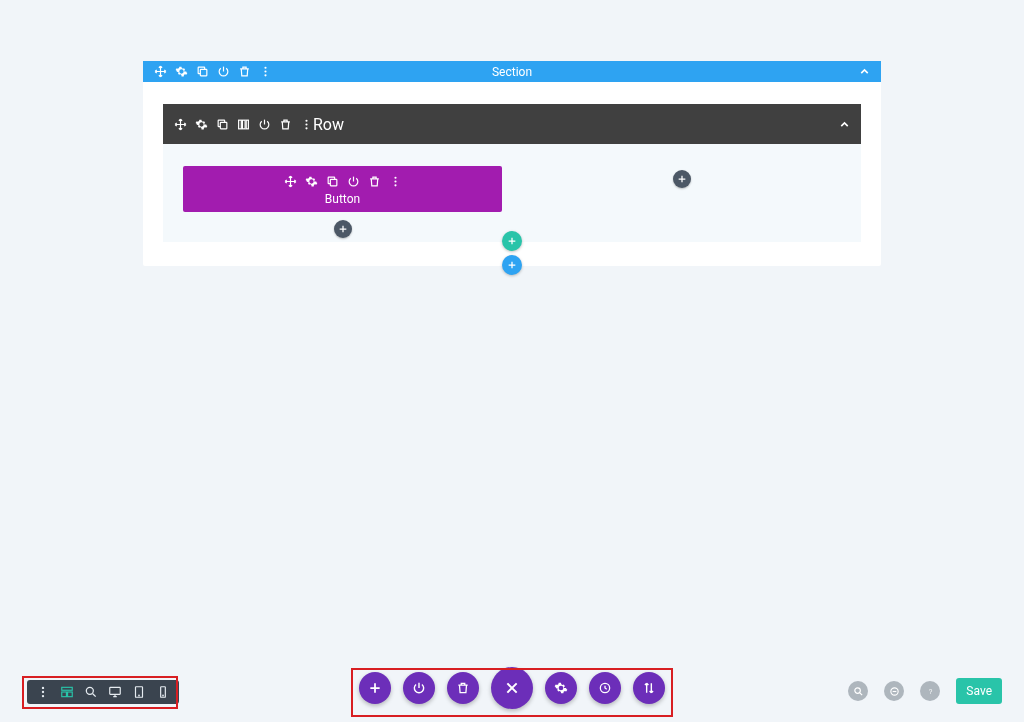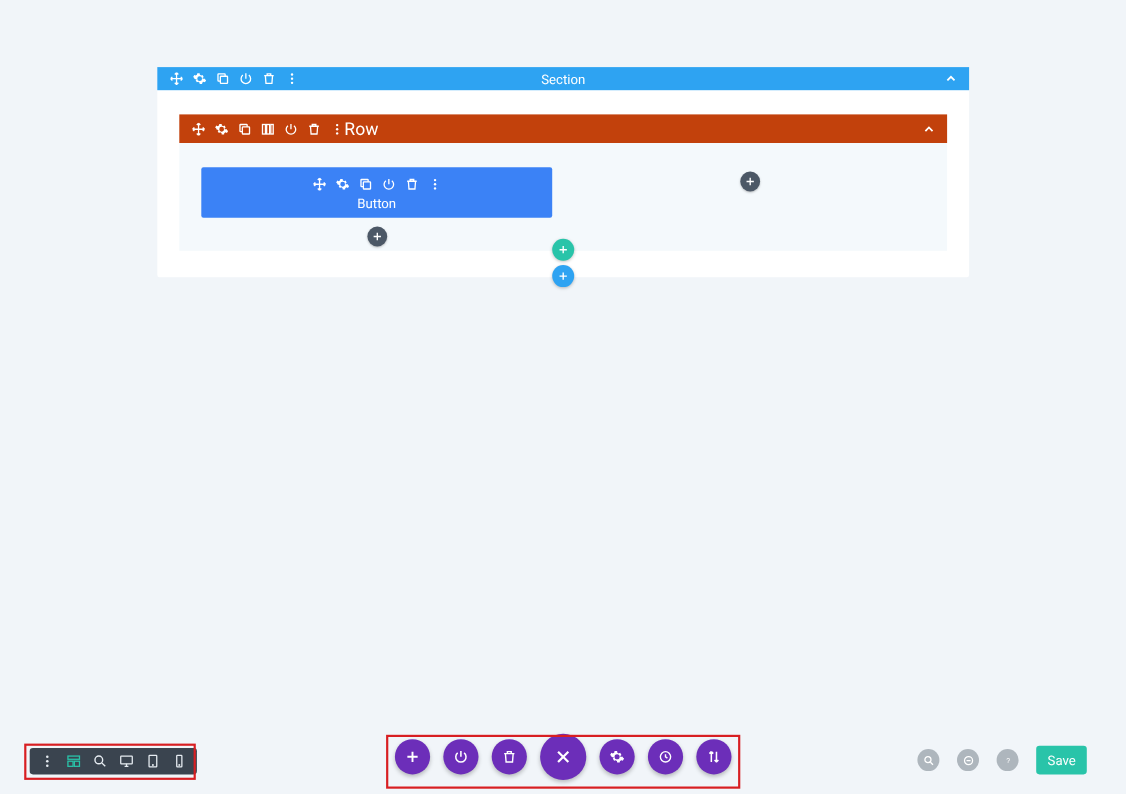--- a/index.html
+++ b/index.html
@@ -57,38 +57,38 @@
     cursor: pointer;
   }
   .bar-icon svg { width: 13px; height: 13px; }
 
   .section-body {
     padding: 22px 20px 24px 20px;
     position: relative;
   }
 
   .row-bar {
-    background: #c2410c;
-    color: #fff;
-    height: 26px;
+    background: #404040;
+    color: #fff;
+    height: 40px;
     display: flex;
     align-items: center;
     position: relative;
   }
   .row-body {
     background: #f4f9fc;
     padding: 22px 20px 30px 20px;
     position: relative;
     display: flex;
     gap: 20px;
   }
   .row-col { flex: 1; position: relative; }
 
   .module {
-    background: #3b82f6;
+    background: #a21caf;
     color: #fff;
     border-radius: 2px;
   }
   .module-bar {
     height: 26px;
     display: flex;
     align-items: center;
     justify-content: center;
     position: relative;
     gap: 7px;
@@ -212,21 +212,21 @@
     bottom: 5px;
     width: 322px;
     height: 49px;
     border: 2px solid #d81e22;
     pointer-events: none;
   }
 
   
   .save-cluster {
     position: absolute;
-    right: 36px;
+    right: 22px;
     bottom: 18px;
     display: flex;
     align-items: center;
     gap: 16px;
   }
   .mini-circle {
     width: 20px; height: 20px;
     border-radius: 50%;
     background: #aeb6bd;
     color: #fff;

